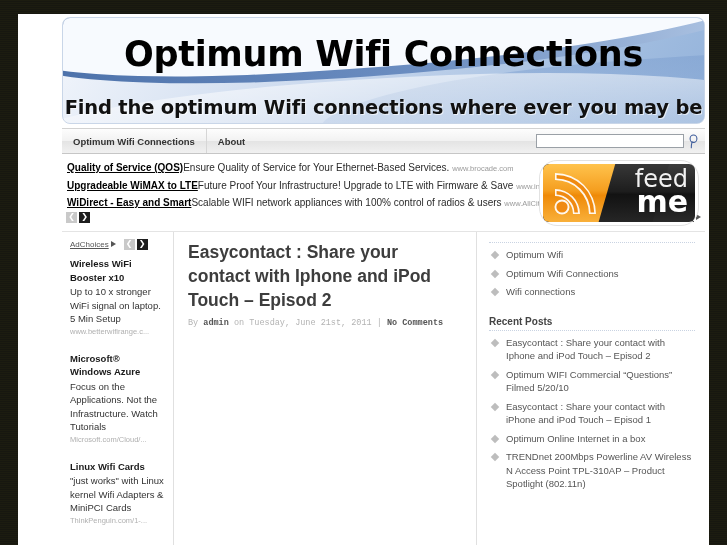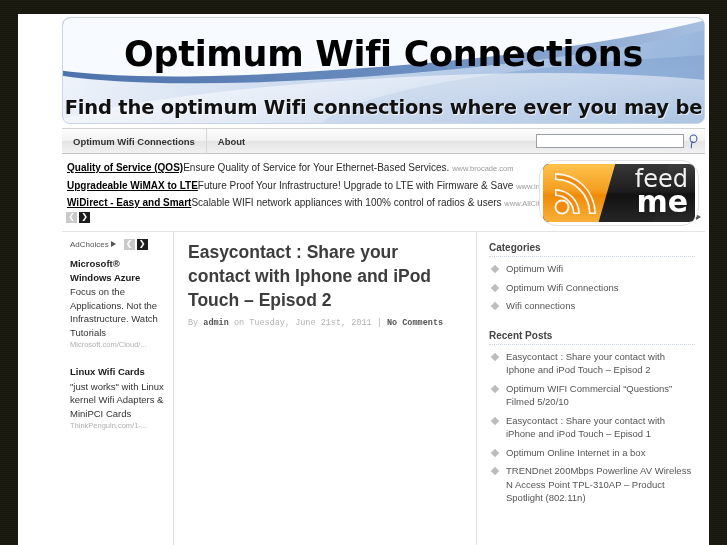--- a/index.html
+++ b/index.html
@@ -195,20 +195,21 @@
   .arrow-prev { background: #c9c9c9; color: #fff; }
   .arrow-next { background: #1d1d1d; color: #fff; }
   .adchoices {
     margin-left: auto;
     font-size: 8px;
     color: #555;
     display: flex;
     align-items: center;
     gap: 2px;
     cursor: pointer;
+    text-decoration: underline;
   }
   .adchoices .tri {
     display: inline-block;
     width: 0; height: 0;
     border-left: 5px solid #555;
     border-top: 3.5px solid transparent;
     border-bottom: 3.5px solid transparent;
   }
 
   
@@ -458,20 +459,26 @@
         <span class="adchoices">
           <span>AdChoices</span>
           <span class="tri"></span>
         </span>
         <span class="arrows">
           <span class="arrow-btn arrow-prev">❮</span>
           <span class="arrow-btn arrow-next">❯</span>
         </span>
       </div>
 
+      <div class="side-ad">
+        <span class="ttl">Wireless WiFi</span>
+        <span class="ttl u">Booster x10</span>
+        <span class="dsc">Up to 10 x stronger WiFi signal on laptop. 5 Min Setup</span>
+        <span class="url">www.betterwifirange.c...</span>
+      </div>
 
       <div class="side-ad">
         <span class="ttl">Microsoft®</span>
         <span class="ttl u">Windows Azure</span>
         <span class="dsc">Focus on the Applications. Not the Infrastructure. Watch Tutorials</span>
         <span class="url">Microsoft.com/Cloud/...</span>
       </div>
 
       <div class="side-ad">
         <span class="ttl">Linux Wifi Cards</span>
@@ -479,21 +486,20 @@
         <span class="url">ThinkPenguin.com/1-...</span>
       </div>
     </div>
 
     <div id="col-main">
       <h1 id="post-title">Easycontact : Share your contact with Iphone and iPod Touch – Episod 2</h1>
       <div id="post-meta"><span>By </span><b>admin</b><span> on Tuesday, June 21st, 2011 | </span><span class="cm">No Comments</span></div>
     </div>
 
     <div id="col-right">
-      <h3 class="side-head">Categories</h3>
       <hr class="side-rule">
       <ul class="side-list">
         <li><span class="bullet"></span><span>Optimum Wifi</span></li>
         <li><span class="bullet"></span><span>Optimum Wifi Connections</span></li>
         <li><span class="bullet"></span><span>Wifi connections</span></li>
       </ul>
 
       <h3 class="side-head">Recent Posts</h3>
       <hr class="side-rule">
       <ul class="side-list">

